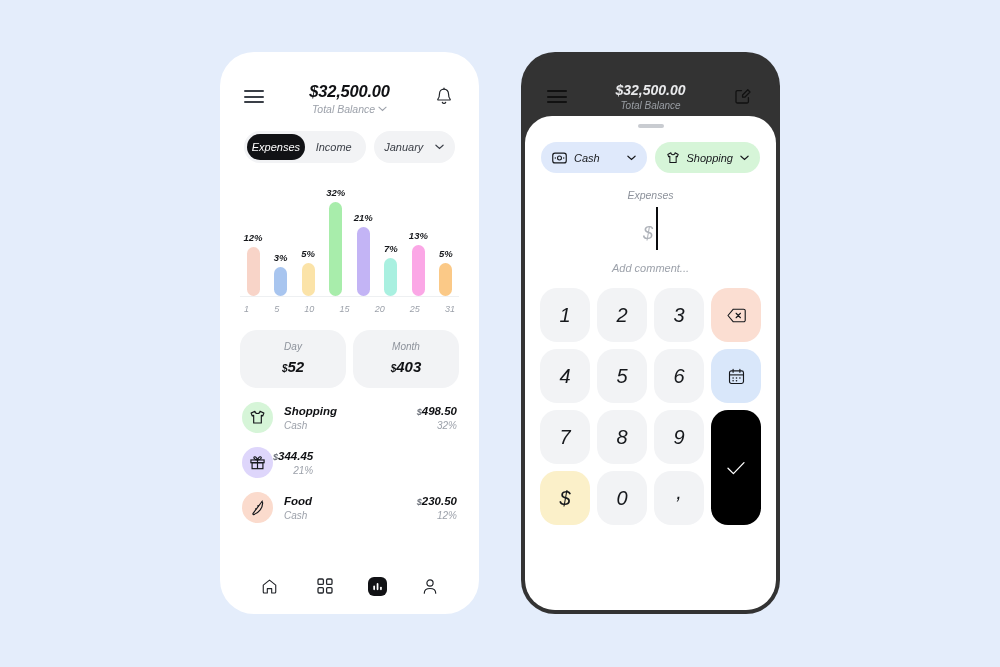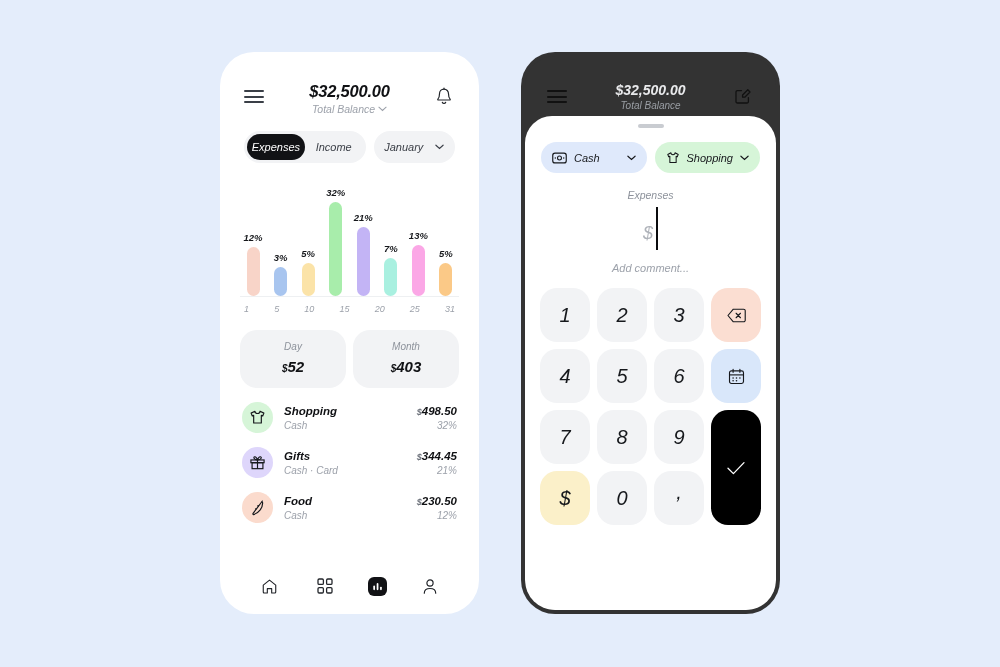--- a/index.html
+++ b/index.html
@@ -256,24 +256,20 @@
           </div>
         </div>
         <div class="tx">
           <div class="tx-ic" style="background:#ded6fb">
             <svg width="17" height="17" viewBox="0 0 16 16">
               <rect x="1.8" y="5.6" width="12.4" height="2.6" fill="none" stroke="#16181c" stroke-width="1.1"></rect>
               <rect x="2.9" y="8.2" width="10.2" height="5.6" fill="none" stroke="#16181c" stroke-width="1.1"></rect>
               <path d="M8 5.6v8.2" stroke="#16181c" stroke-width="1.1"></path>
               <path d="M8 5.6S6.9 2.2 5.2 2.6 5.6 5.6 8 5.6zm0 0s1.1-3.4 2.8-3 .4 3-2.8 3z" fill="none" stroke="#16181c" stroke-width="1.1"></path>
             </svg>
-          </div>
-          <div class="tx-mid">
-            <div class="tx-name">Gifts</div>
-            <div class="tx-sub">Cash · Card</div>
           </div>
           <div class="tx-right">
             <div class="tx-amt"><span class="cur">$</span>344.45</div>
             <div class="tx-pct">21%</div>
           </div>
         </div>
         <div class="tx">
           <div class="tx-ic" style="background:#fbdbcd">
             <svg width="17" height="17" viewBox="0 0 16 16">
               <path d="M13.4 2.6L3.1 12.9c-.5.5-.2 1.3.5 1.2 4.7-.6 9-4.9 9.8-9.6.1-.7-.6-1-1-.9z" transform="rotate(-8 8 8)" fill="none" stroke="#16181c" stroke-width="1.1" stroke-linejoin="round"></path>

